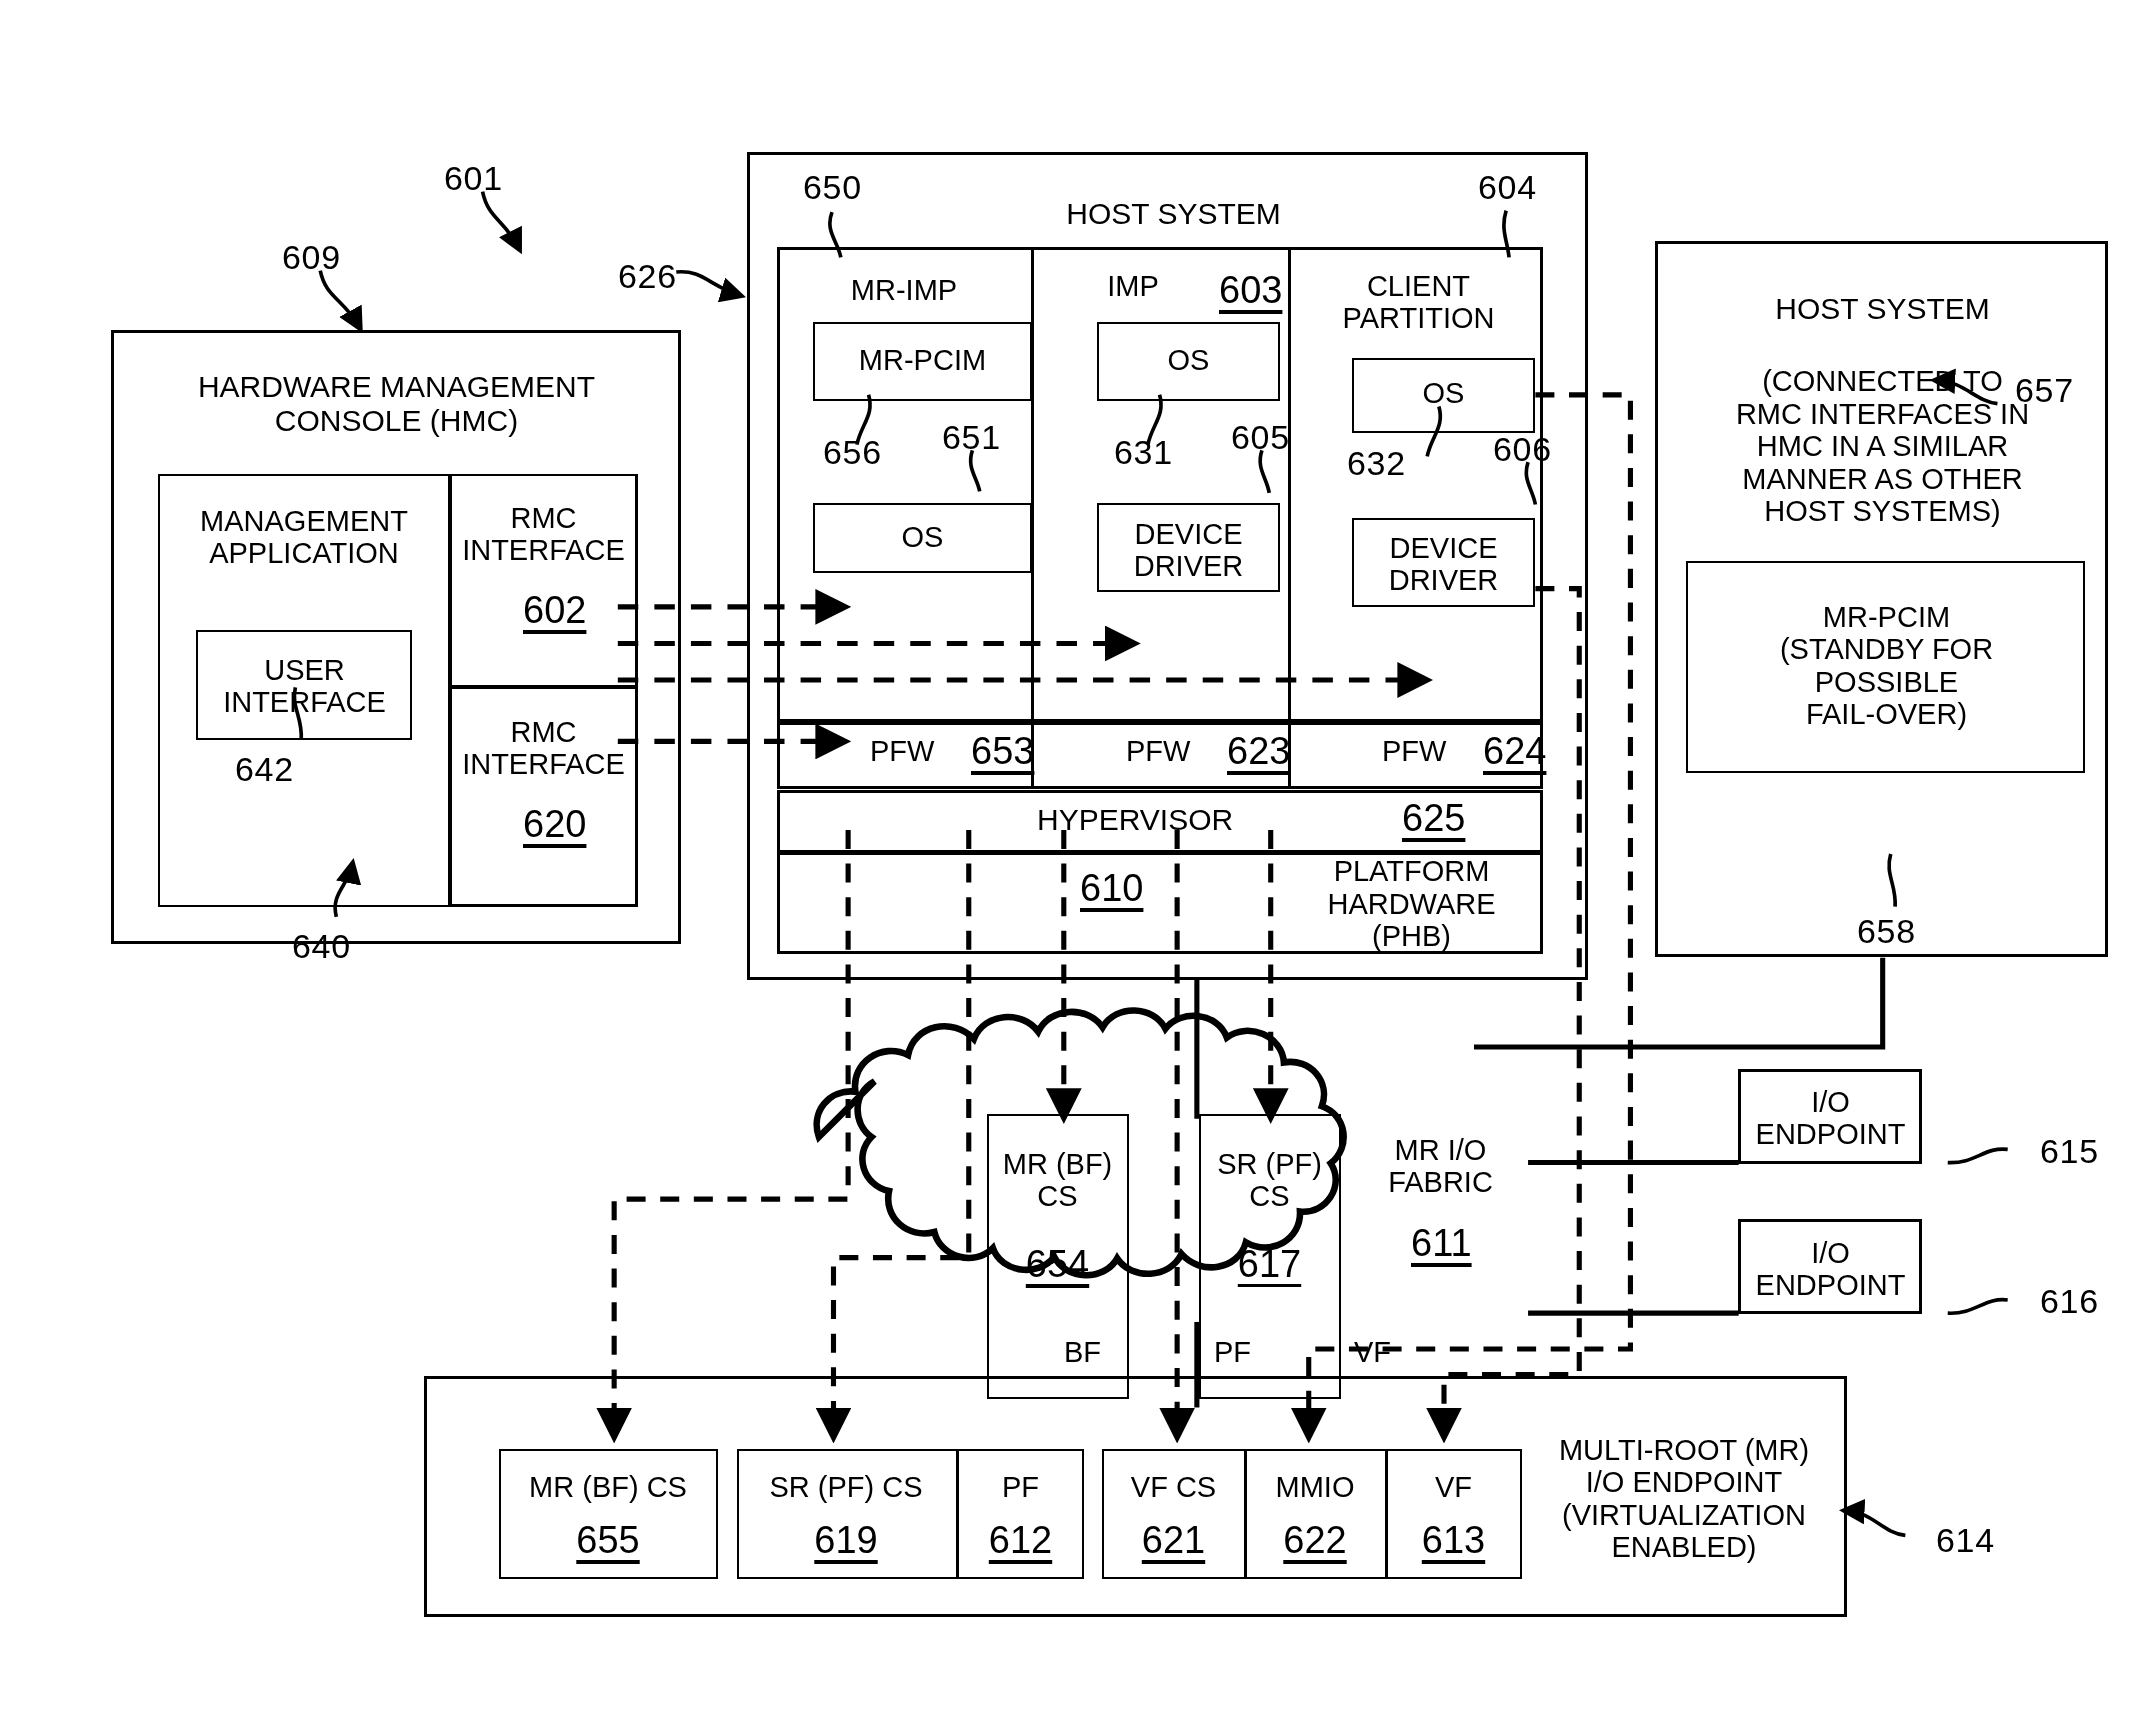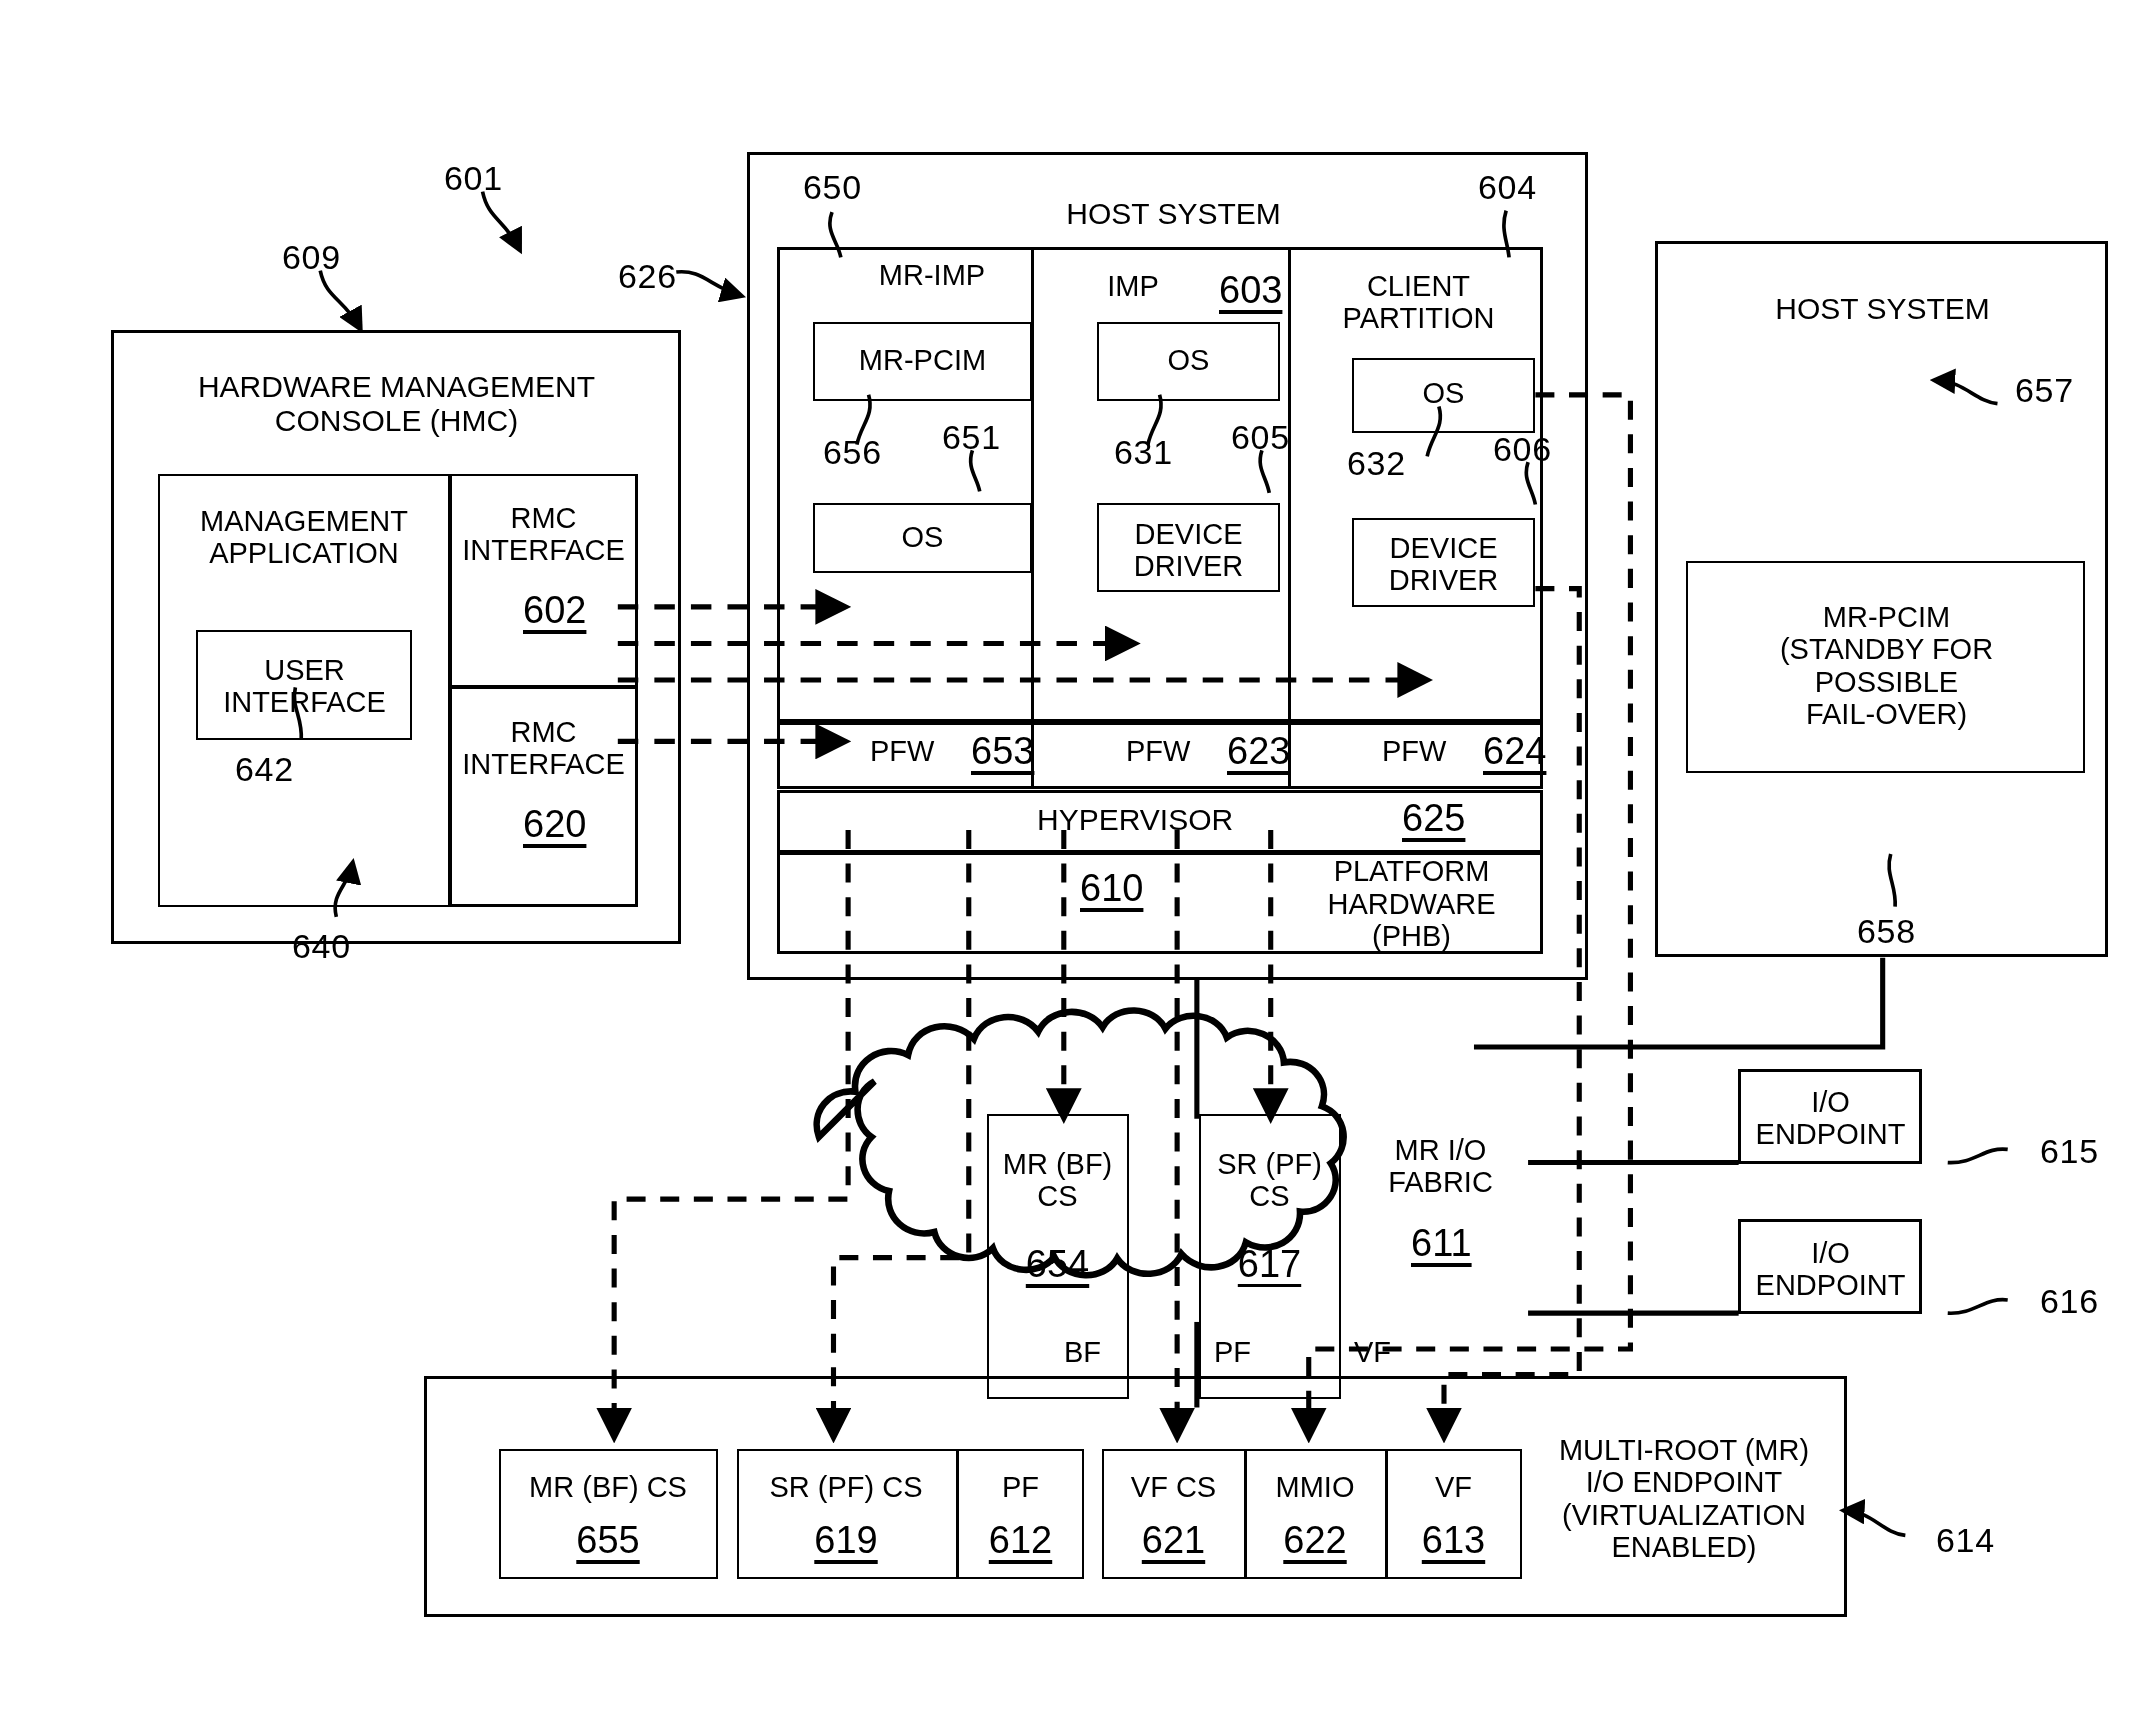--- a/index.html
+++ b/index.html
@@ -169,21 +169,21 @@
 
   <div class="ref" style="left:803px;top:168px;">650</div>
   <div class="refu" style="left:1219px;top:269px;">603</div>
   <div class="ref" style="left:1478px;top:168px;">604</div>
 
   <div class="box" style="left:777px;top:247px;width:766px;height:475px;"></div>
 
   <div style="position:absolute;left:1031px;top:247px;width:2.9px;height:475px;background:#000;"></div>
   <div style="position:absolute;left:1288px;top:247px;width:2.9px;height:475px;background:#000;"></div>
 
-  <div class="lbl t-med" style="left:777px;top:259px;width:254px;padding-left:28px;">MR-IMP</div>
+  <div class="lbl t-med" style="left:777px;top:274px;width:254px;">MR-IMP</div>
   <div class="box thin" style="left:813px;top:322px;width:219px;height:79px;"></div>
   <div class="lbl t-med ctr" style="left:813px;top:338px;width:219px;height:44px;">MR-PCIM</div>
   <div class="ref" style="left:823px;top:433px;">656</div>
   <div class="ref" style="left:942px;top:418px;">651</div>
   <div class="box thin" style="left:813px;top:503px;width:219px;height:70px;"></div>
   <div class="lbl t-med ctr" style="left:813px;top:515px;width:219px;height:44px;">OS</div>
 
   <div class="lbl t-med" style="left:1060px;top:270px;width:146px;">IMP</div>
   <div class="box thin" style="left:1097px;top:322px;width:183px;height:79px;"></div>
   <div class="lbl t-med ctr" style="left:1097px;top:338px;width:183px;height:44px;">OS</div>
@@ -218,20 +218,25 @@
   <div class="lbl t-title" style="left:1037px;top:803px;">HYPERVISOR</div>
   <div class="refu" style="left:1402px;top:797px;">625</div>
 
   <div class="box" style="left:777px;top:852px;width:766px;height:102px;"></div>
   <div class="lbl t-med ctr" style="left:1287px;top:866px;width:249px;height:76px;">PLATFORM
 HARDWARE (PHB)</div>
   <div class="refu" style="left:1080px;top:867px;">610</div>
 
   <div class="box" style="left:1655px;top:241px;width:453px;height:716px;"></div>
   <div class="lbl t-title ctr" style="left:1667px;top:287px;width:431px;height:44px;">HOST SYSTEM</div>
+  <div class="lbl t-med ctr" style="left:1667px;top:344px;width:431px;height:205px;">(CONNECTED TO
+RMC INTERFACES IN
+HMC IN A SIMILAR
+MANNER AS OTHER
+HOST SYSTEMS)</div>
   <div class="box thin" style="left:1686px;top:561px;width:399px;height:212px;"></div>
   <div class="lbl t-med ctr" style="left:1689px;top:578px;width:395px;height:175px;">MR-PCIM
 (STANDBY FOR
 POSSIBLE
 FAIL-OVER)</div>
   <div class="ref" style="left:1857px;top:912px;">658</div>
   <div class="ref" style="left:2015px;top:371px;">657</div>
 
   <div class="lbl t-med ctr" style="left:1360px;top:1126px;width:161px;height:80px;">MR I/O
 FABRIC</div>

